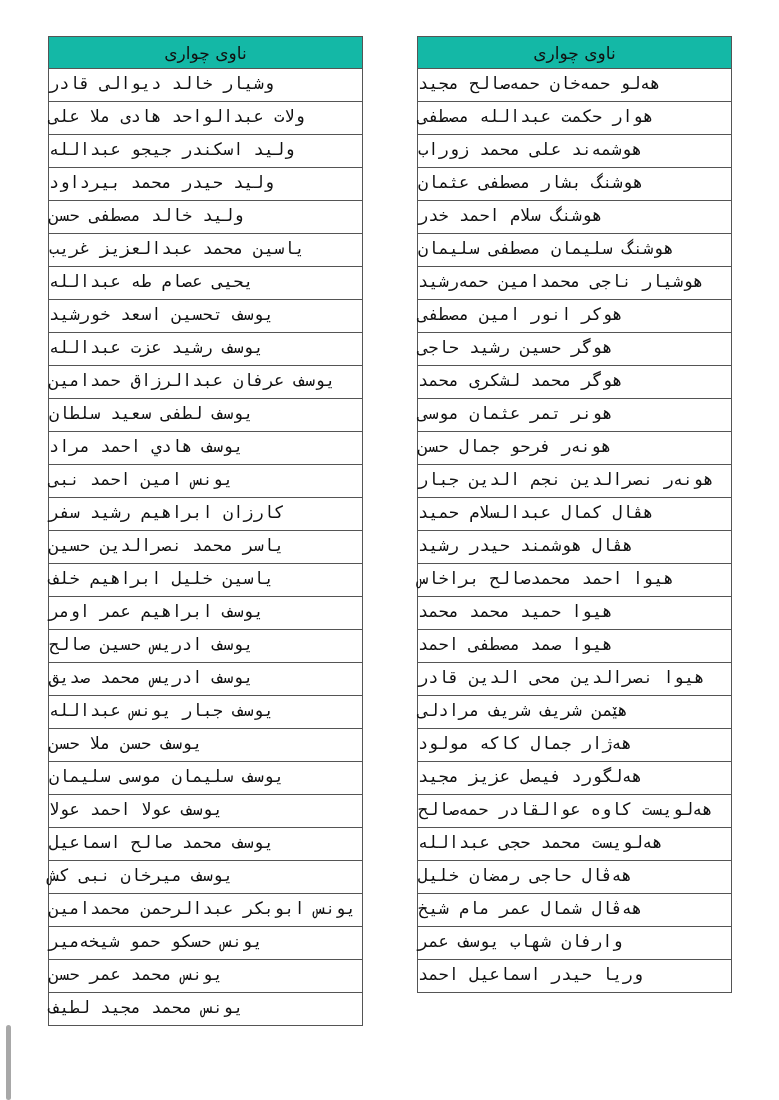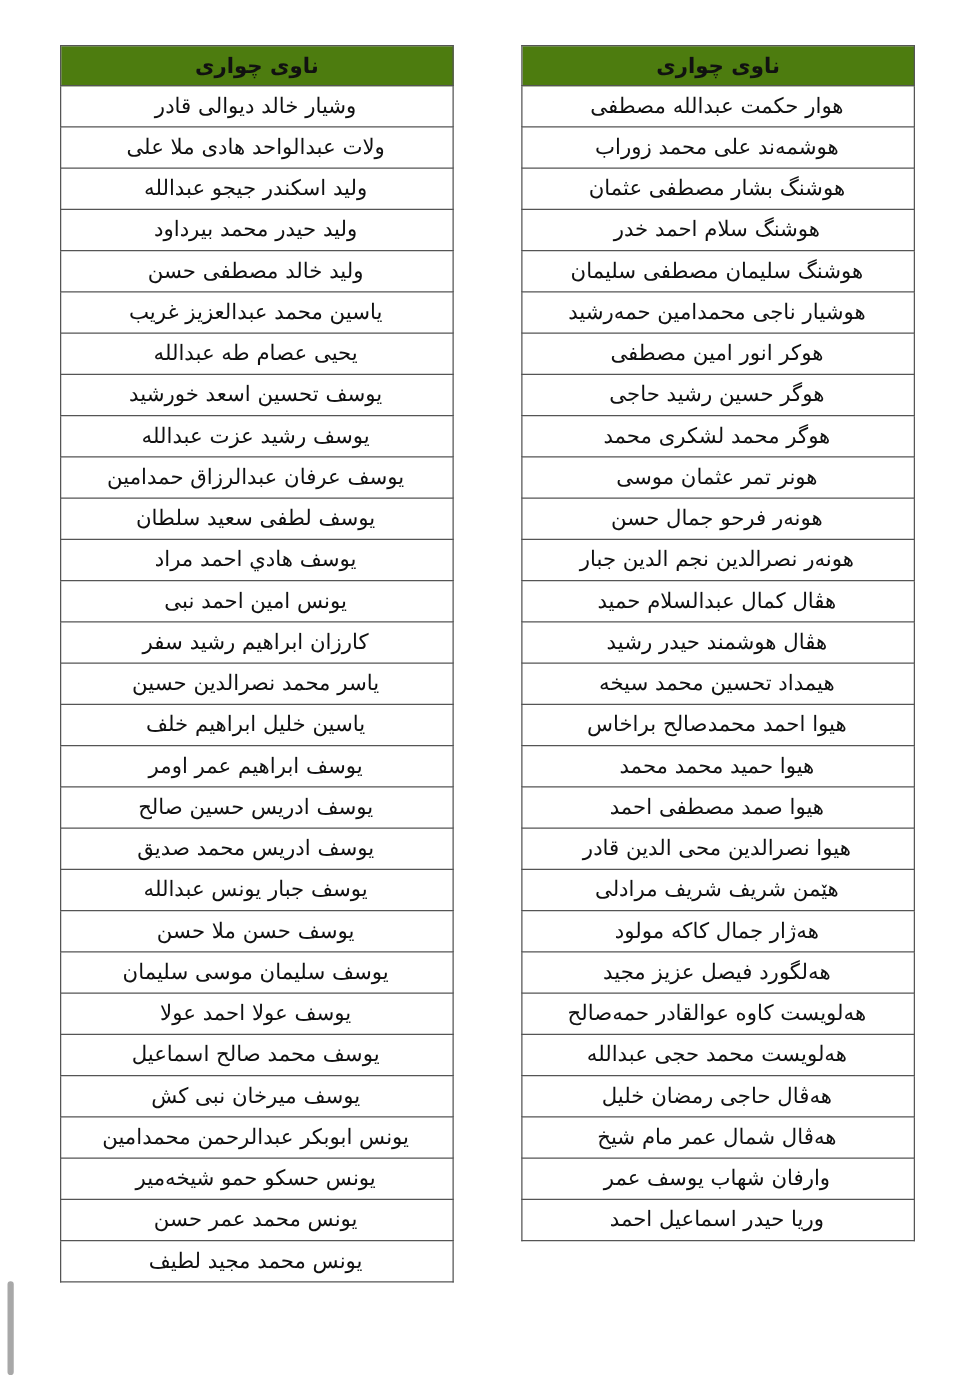--- a/index.html
+++ b/index.html
@@ -7,26 +7,26 @@
     width:779px; height:1100px; background:#ffffff; position:relative; overflow:hidden;
     font-family: "DejaVu Sans", sans-serif;
   }
   .name-table {
     position:absolute; top:36px; border-collapse:collapse; direction:rtl;
     border:1.5px solid #555;
   }
   .name-table.left  { left:48px;  width:315px; }
   .name-table.right { left:417px; width:315px; }
   .name-table th {
-    background:#4d7c0f; height:31px; font-size:17px; font-weight:bold; color:#111;
+    background:#14b8a6; height:31px; font-size:17px; font-weight:normal; color:#111;
     border:1.5px solid #555; text-align:center; padding:0;
   }
   .name-table td {
     height:32px; font-size:17px; color:#111; border:1.5px solid #555;
-    text-align:center; padding:0 2px 0 0; white-space:nowrap; line-height:32px;
+    text-align:left; padding:0 2px 0 0; white-space:nowrap; line-height:32px;font-family:Liberation Mono, monospace;
   }
   .scroll-mark {
     position:absolute; left:6px; top:1025px; width:5px; height:75px;
     background:#a8a8a8; border-radius:3px;
   }
 </style>
 </head>
 <body>
 
 <table class="name-table left">
@@ -127,20 +127,23 @@
 </table>
 
 <table class="name-table right">
   <thead>
     <tr>
         <th>ناوی چواری</th>
       </tr>
   </thead>
   <tbody id="tbody-right">
       <tr>
+        <td>هەلو حمەخان حمەصالح مجيد</td>
+      </tr>
+      <tr>
         <td>هوار حكمت عبدالله مصطفى</td>
       </tr>
       <tr>
         <td>هوشمەند على محمد زوراب</td>
       </tr>
       <tr>
         <td>هوشنگ بشار مصطفى عثمان</td>
       </tr>
       <tr>
         <td>هوشنگ سلام احمد خدر</td>
@@ -167,23 +170,20 @@
         <td>هونەر فرحو جمال حسن</td>
       </tr>
       <tr>
         <td>هونەر نصرالدين نجم الدين جبار</td>
       </tr>
       <tr>
         <td>هڤال كمال عبدالسلام حميد</td>
       </tr>
       <tr>
         <td>هڤال هوشمند حيدر رشيد</td>
-      </tr>
-      <tr>
-        <td>هيمداد تحسين محمد سيخه</td>
       </tr>
       <tr>
         <td>هيوا احمد محمدصالح براخاس</td>
       </tr>
       <tr>
         <td>هيوا حميد محمد محمد</td>
       </tr>
       <tr>
         <td>هيوا صمد مصطفى احمد</td>
       </tr>

